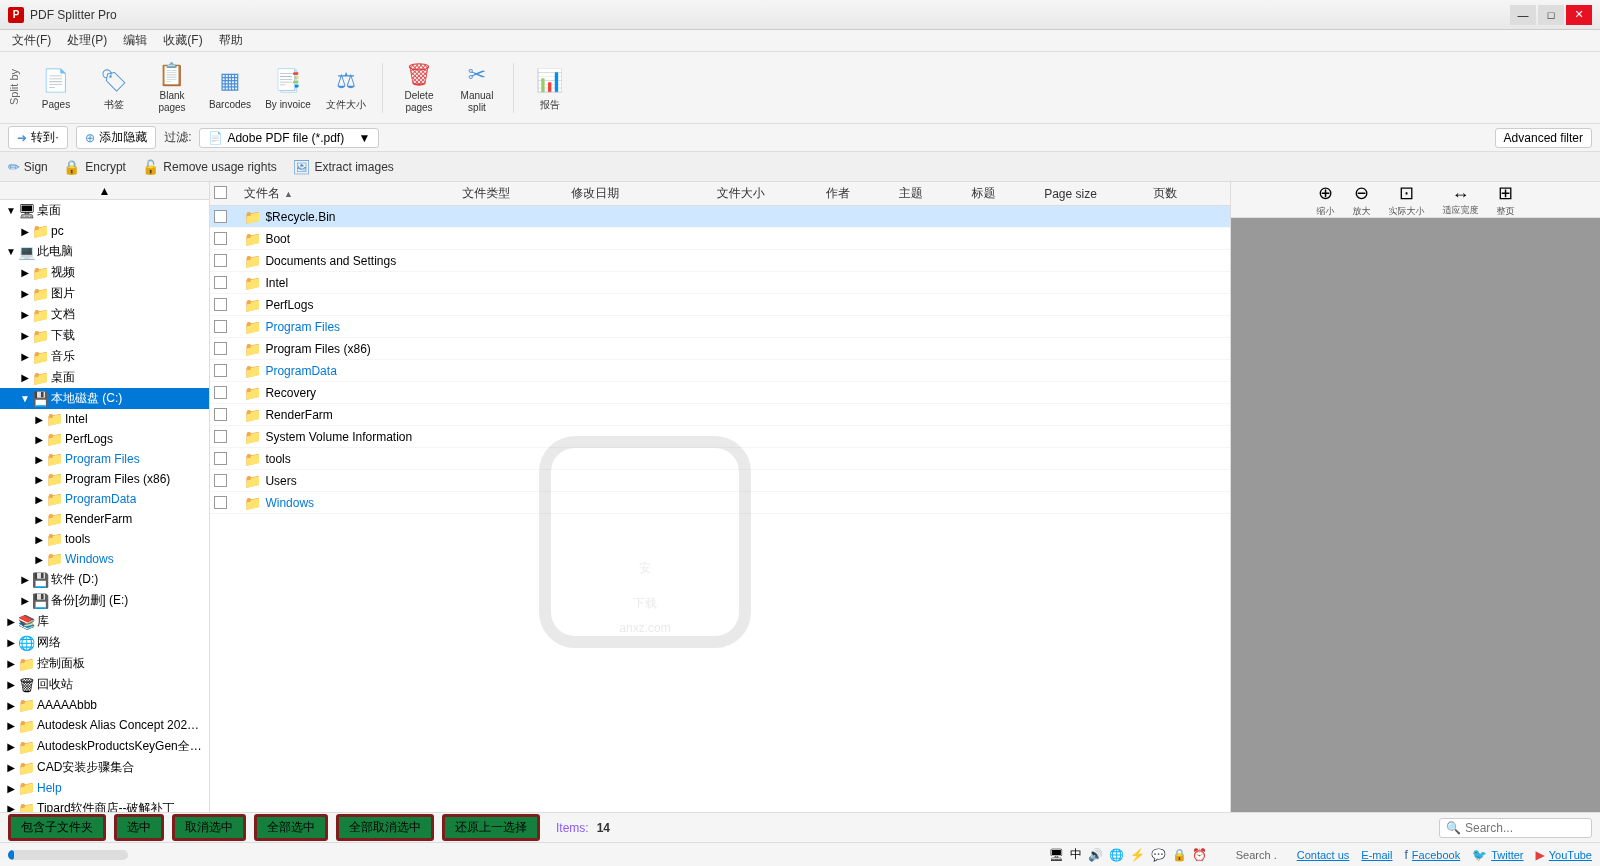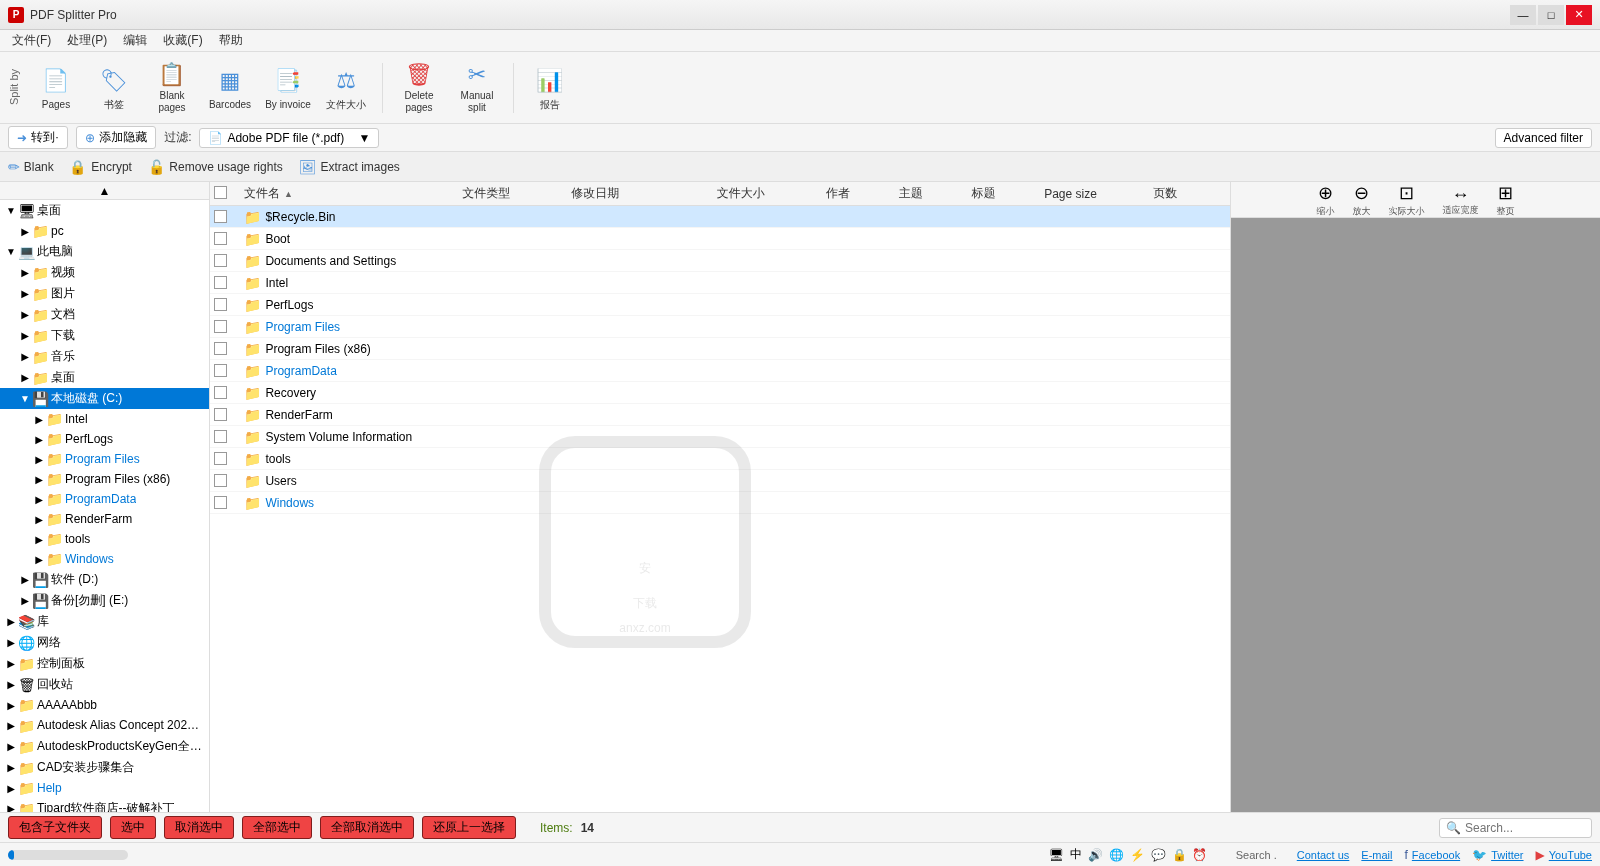--- a/index.html
+++ b/index.html
@@ -270,22 +270,22 @@
       height: 30px;
       background: #f5f5f5;
       border-top: 1px solid #ddd;
       display: flex;
       align-items: center;
       padding: 0 8px;
       gap: 8px;
     }
     .bottom-btn {
       padding: 2px 10px;
-      background: #ef4444;
-      border: 1px solid #7f1d1d;
+      background: #15803d;
+      border: 3px solid #7f1d1d;
       border-radius: 3px;
       cursor: pointer;
       font-size: 12px;
     }
     .search-box {
       margin-left: auto;
       display: flex;
       align-items: center;
       border: 1px solid #ccc;
       border-radius: 3px;
@@ -443,21 +443,21 @@
     <span style="color:#e04040;">📄</span>
     <span>Adobe PDF file (*.pdf)</span>
     <span style="margin-left:auto;">▼</span>
   </div>
   <button class="adv-filter-btn">Advanced filter</button>
 </div>
 
 <div class="tools-bar">
   <div class="tool-action">
     <span class="t-icon" style="color:#4a90d9;">✏</span>
-    <span>Blank</span>
+    <span>Sign</span>
   </div>
   <div class="tool-action">
     <span class="t-icon" style="color:#e04040;">🔒</span>
     <span>Encrypt</span>
   </div>
   <div class="tool-action">
     <span class="t-icon" style="color:#e04040;">🔓</span>
     <span>Remove usage rights</span>
   </div>
   <div class="tool-action">
@@ -926,21 +926,21 @@
   </div>
 </div>
 
 <div class="bottom-bar">
   <button class="bottom-btn">包含子文件夹</button>
   <button class="bottom-btn">选中</button>
   <button class="bottom-btn">取消选中</button>
   <button class="bottom-btn">全部选中</button>
   <button class="bottom-btn">全部取消选中</button>
   <button class="bottom-btn">还原上一选择</button>
-  <span style="margin-left:16px;color:#4d7c0f;">Items:</span>
+  <span style="margin-left:8px;color:#8b5cf6;">Items:</span>
   <span style="color:#333;font-weight:bold;">14</span>
   <div class="search-box">
     <span style="color:#999;">🔍</span>
     <input type="text" placeholder="Search..." style="">
   </div>
 </div>
 
 <div class="status-bar">
   <div class="progress-bar-wrap">
     <div class="progress-bar-fill" style="width:5%;"></div>

